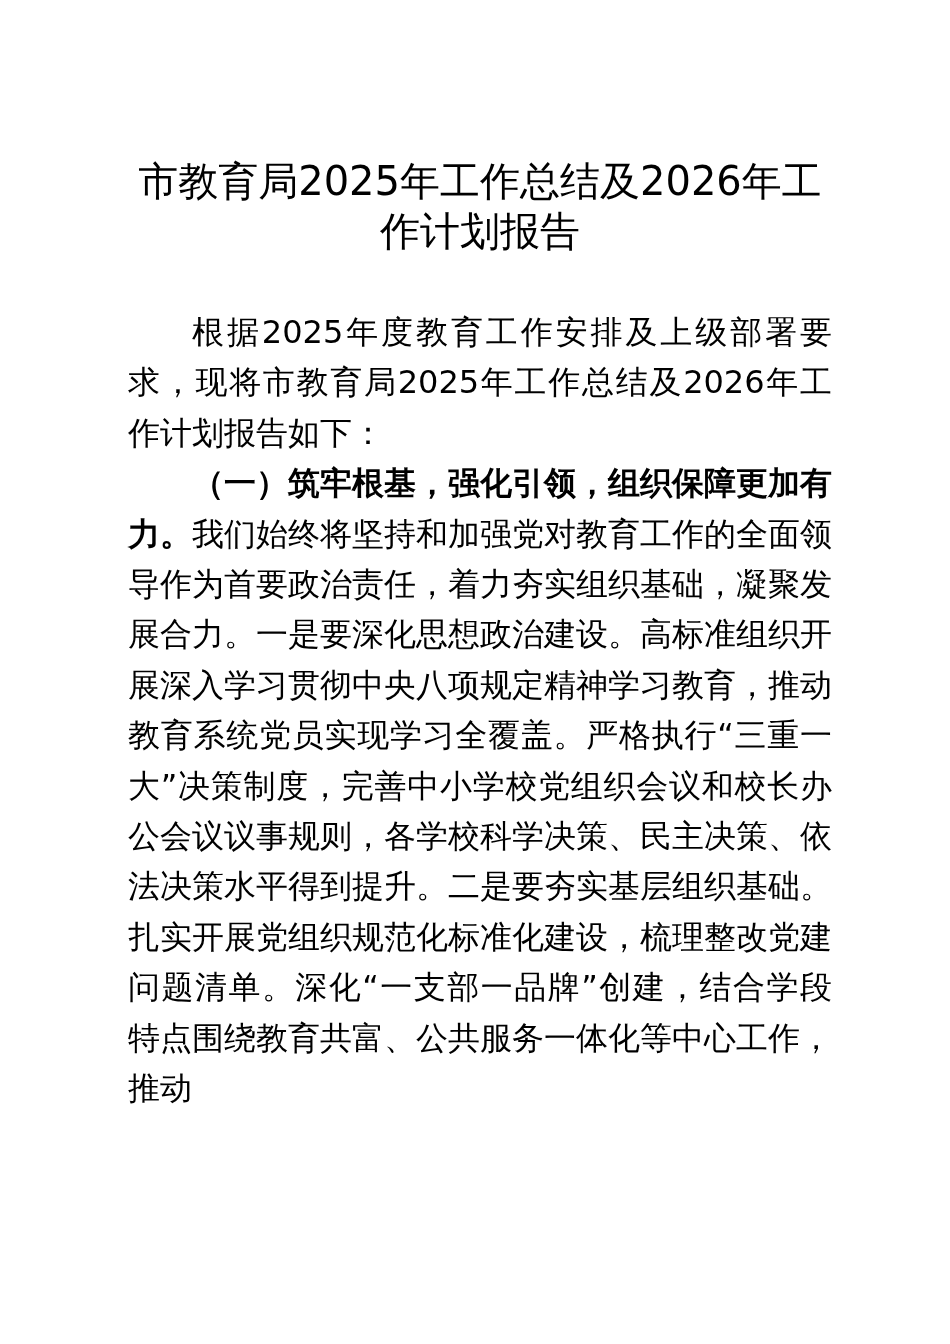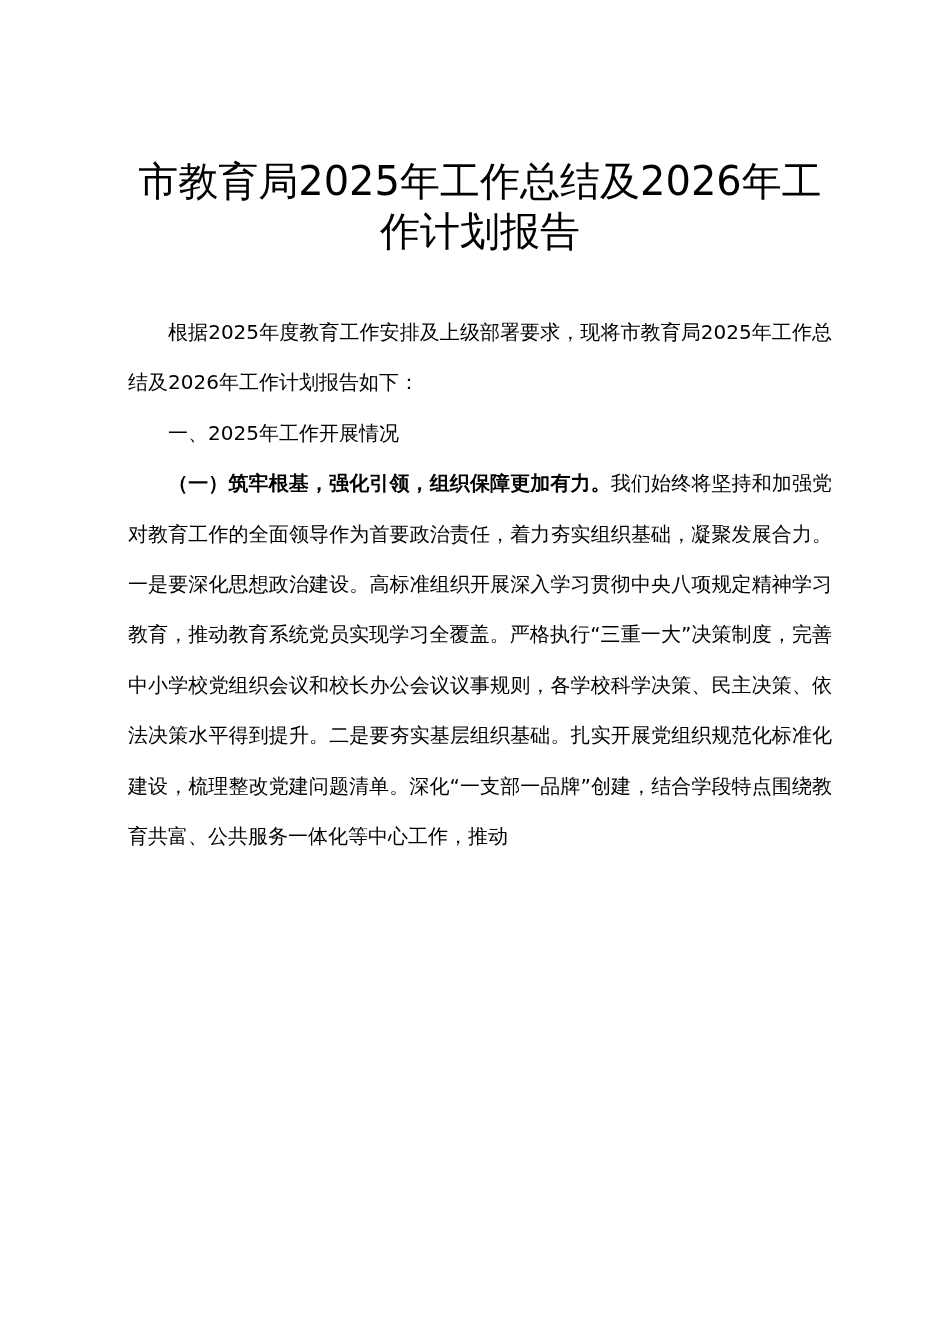--- a/index.html
+++ b/index.html
@@ -31,21 +31,21 @@
       line-height: 50px;
       font-weight: normal;
       margin: 0;
       letter-spacing: 0px;
     }
     .body-text {
       position: absolute;
       left: 0;
       top: 307px;
       width: 704px;
-      font-size: 20px;
+      font-size: 32px;
       line-height: 50.4px;
       text-align: justify;
       text-justify: inter-character;
     }
     .para {
       margin: 0;
       text-indent: 2em;
     }
     .heading-1 {
       margin: 0;
@@ -57,16 +57,15 @@
     }
   </style>
 </head>
 <body>
 
 <div class="page">
   <h1 class="title">市教育局2025年工作总结及2026年工作计划报告</h1>
 
   <div class="body-text">
     <p class="para">根据2025年度教育工作安排及上级部署要求，现将市教育局2025年工作总结及2026年工作计划报告如下：</p>
-    <p class="heading-1">一、2025年工作开展情况</p>
     <p class="para"><span class="bold-lead">（一）筑牢根基，强化引领，组织保障更加有力。</span><span>我们始终将坚持和加强党对教育工作的全面领导作为首要政治责任，着力夯实组织基础，凝聚发展合力。一是要深化思想政治建设。高标准组织开展深入学习贯彻中央八项规定精神学习教育，推动教育系统党员实现学习全覆盖。严格执行“三重一大”决策制度，完善中小学校党组织会议和校长办公会议议事规则，各学校科学决策、民主决策、依法决策水平得到提升。二是要夯实基层组织基础。扎实开展党组织规范化标准化建设，梳理整改党建问题清单。深化“一支部一品牌”创建，结合学段特点围绕教育共富、公共服务一体化等中心工作，推动</span></p>
   </div>
 </div>
 
 </body></html>

